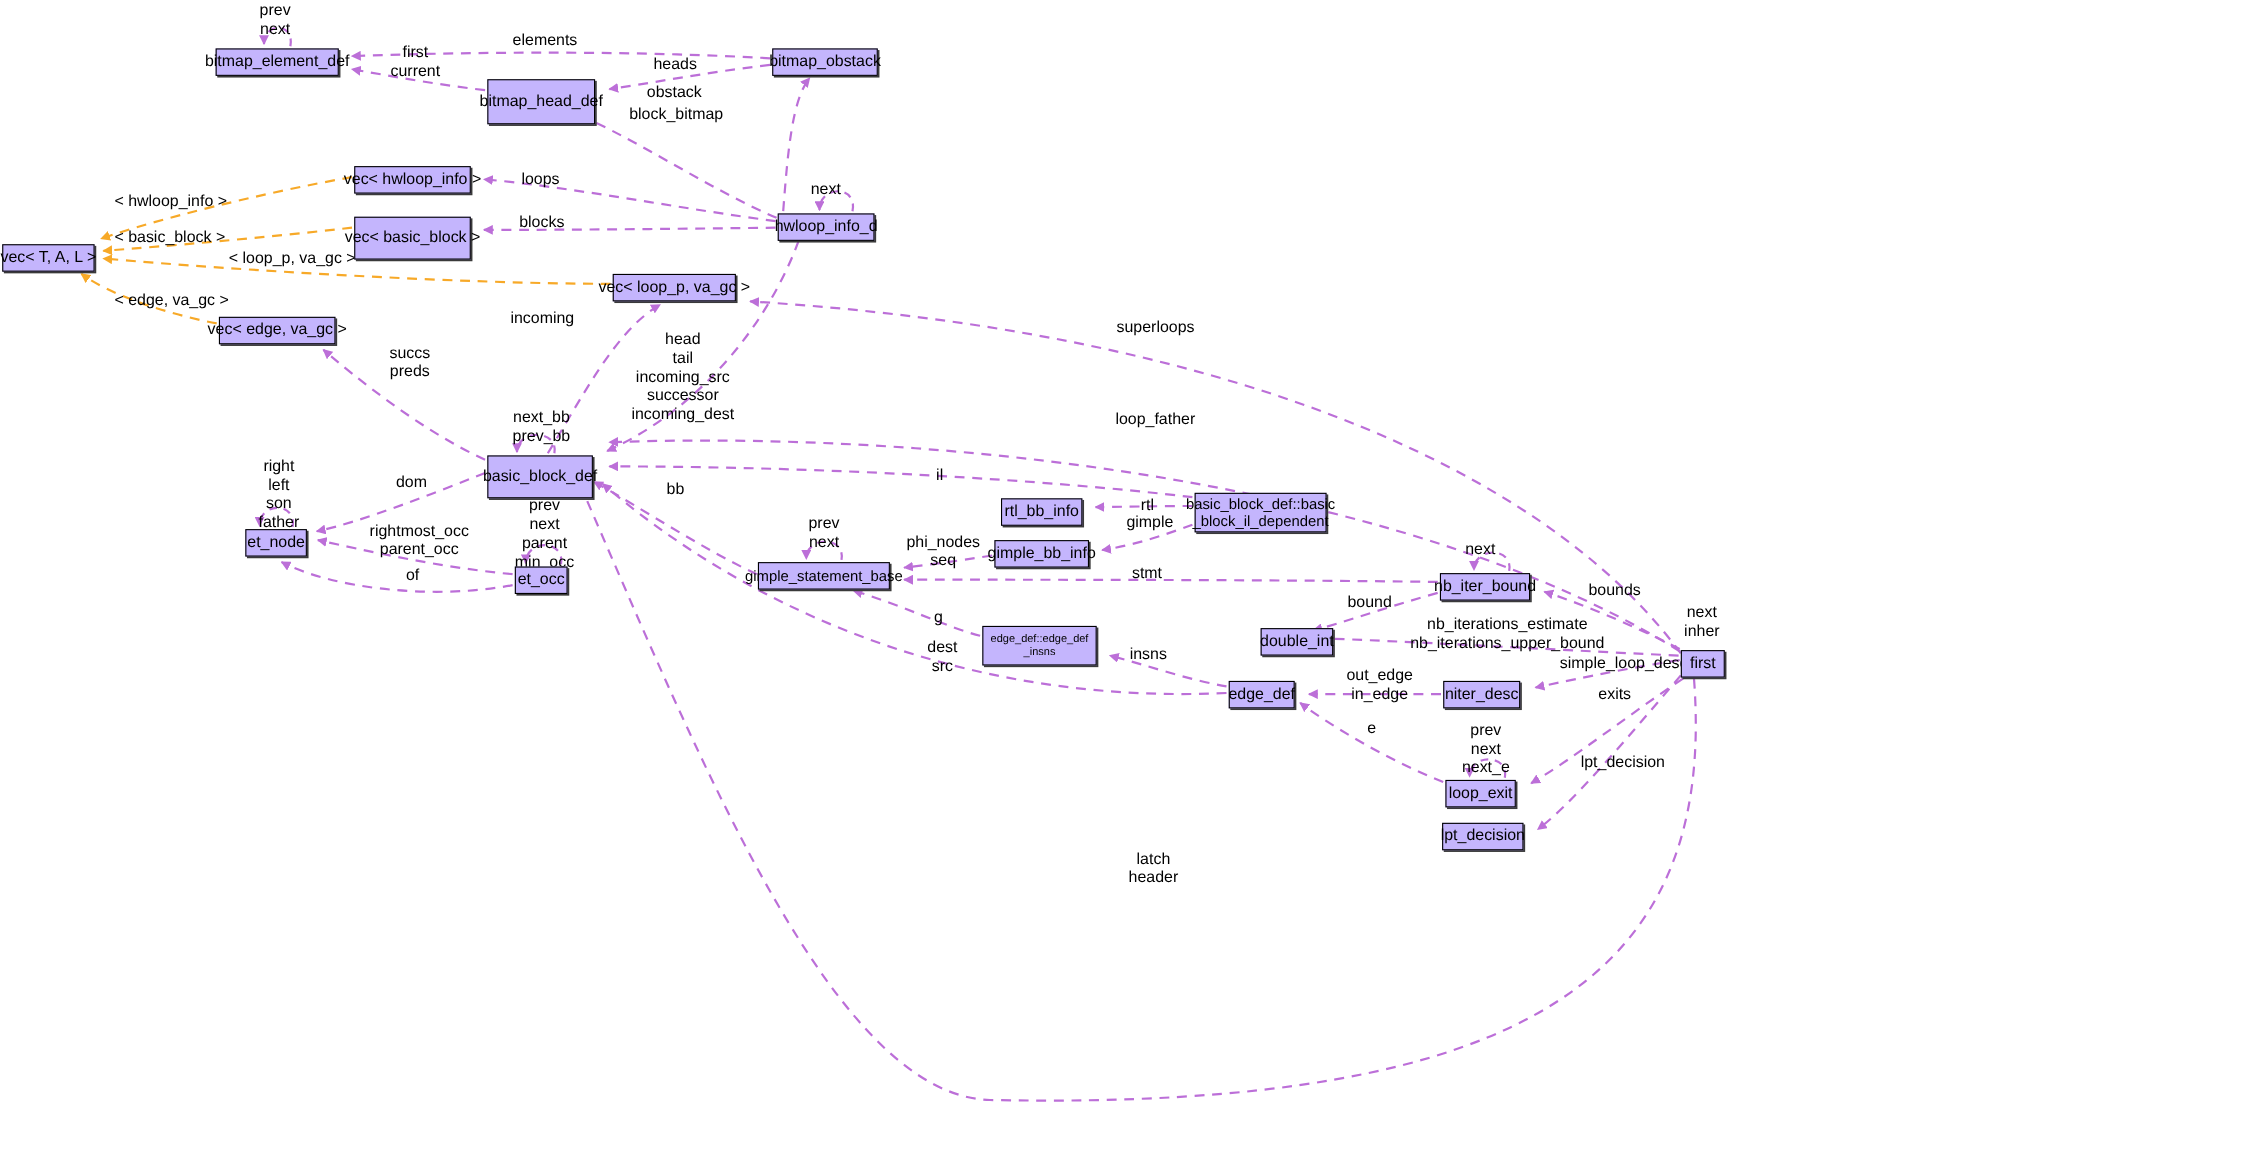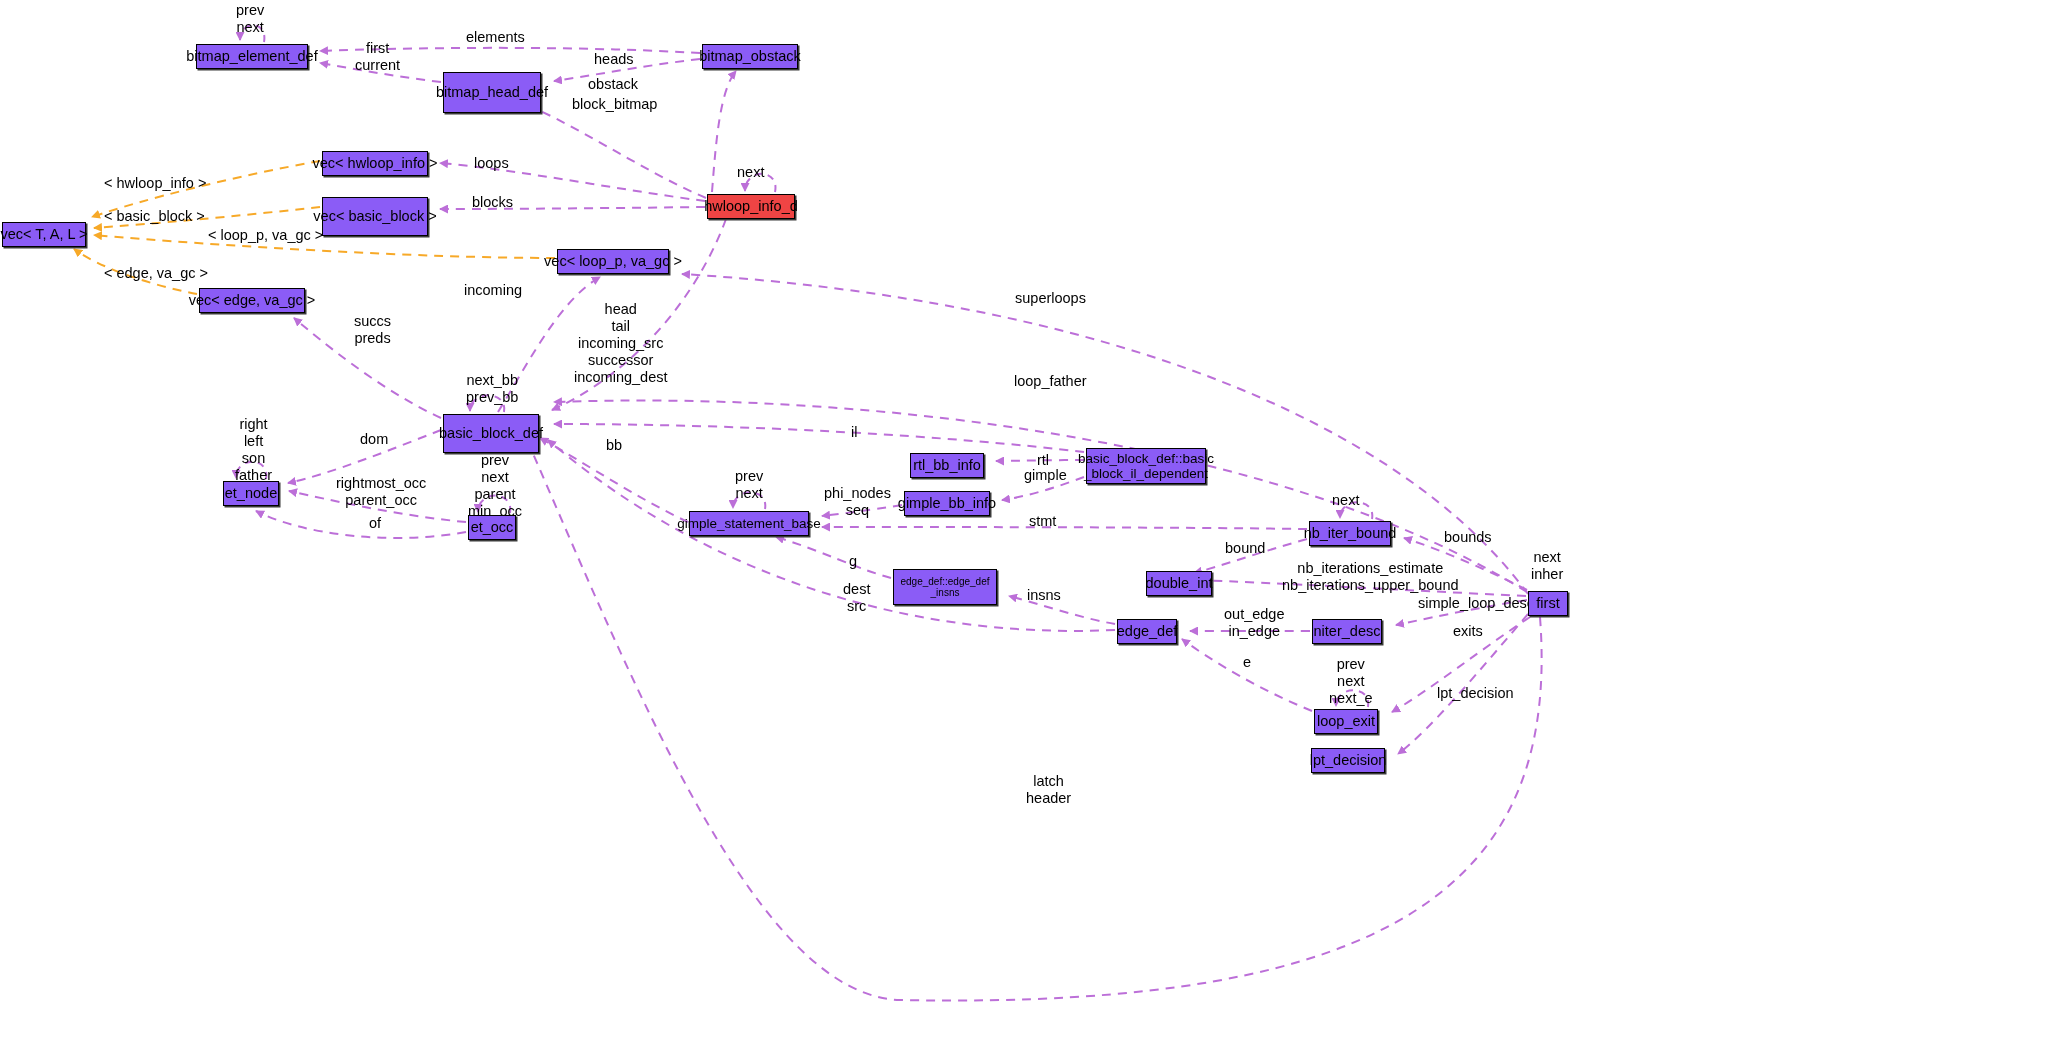--- a/index.html
+++ b/index.html
@@ -21,34 +21,34 @@
     left: 0;
     top: 0;
     width: 2059px;
     height: 1054px;
     pointer-events: none;
   }
   .node {
     position: absolute;
     box-sizing: border-box;
     border: 1px solid #000000;
-    background: #8b5cf6;
+    background: #c4b5fd;
     color: #000000;
     font-size: 14.5px;
     line-height: 1.12;
     text-align: center;
     display: flex;
     align-items: center;
     justify-content: center;
     white-space: pre;
     box-shadow: 1.5px 1.5px 0 0 #3a3a3a;
     z-index: 5;
   }
   .node.focus {
-    background: #ef4444;
+    background: #c4b5fd;
   }
   .edge-label {
     position: absolute;
     color: #000000;
     font-size: 14.5px;
     line-height: 1.18;
     white-space: pre;
     text-align: center;
     z-index: 4;
   }

